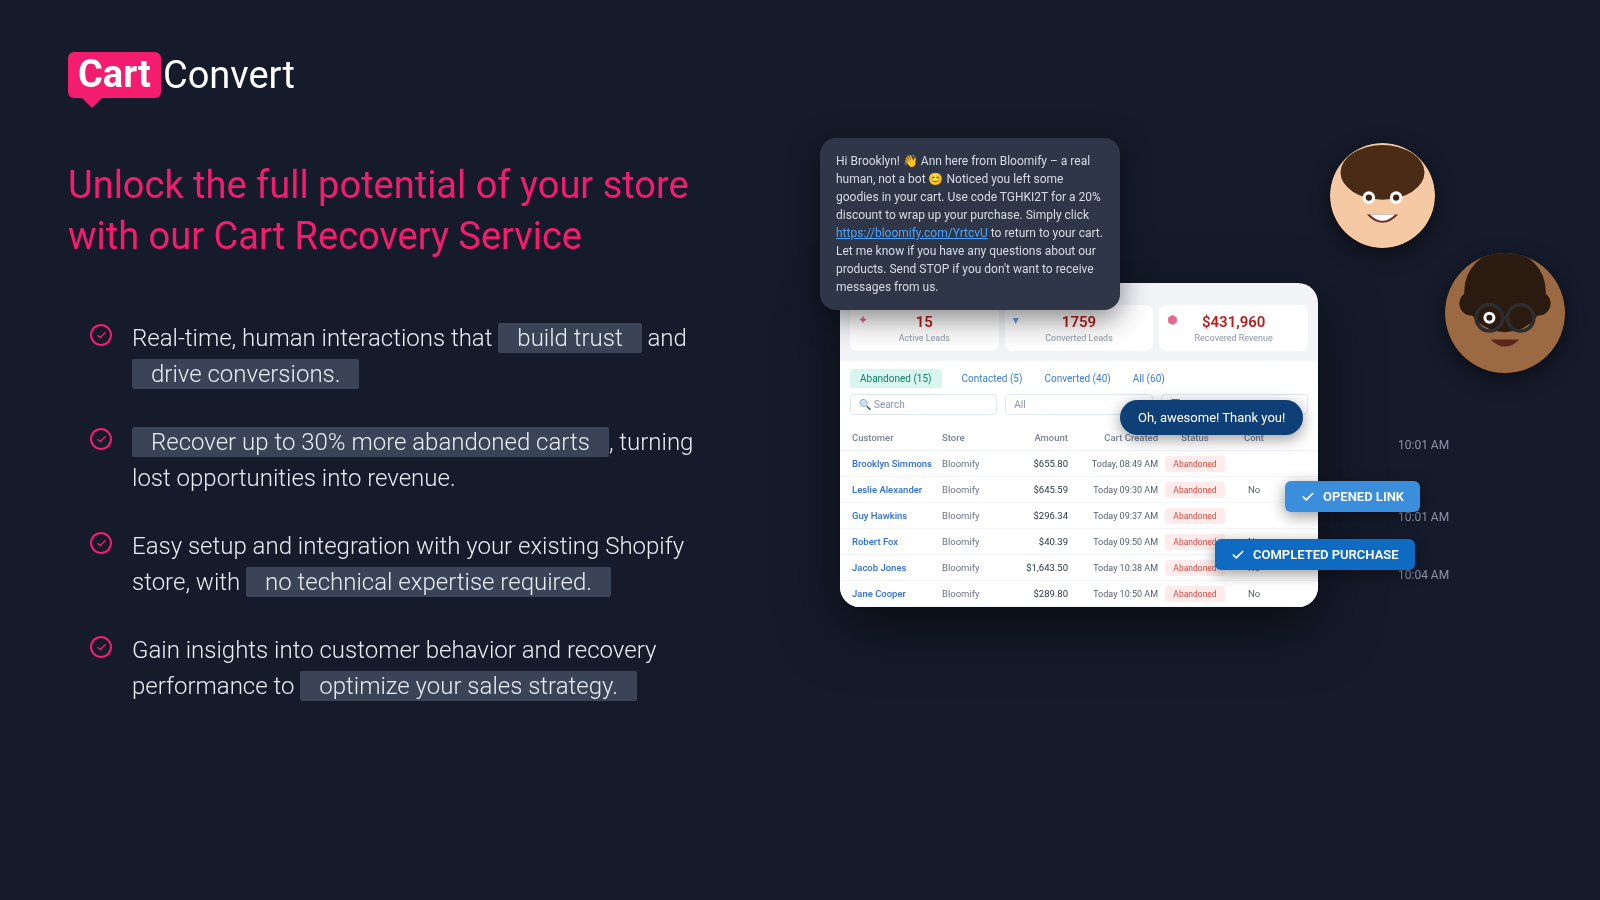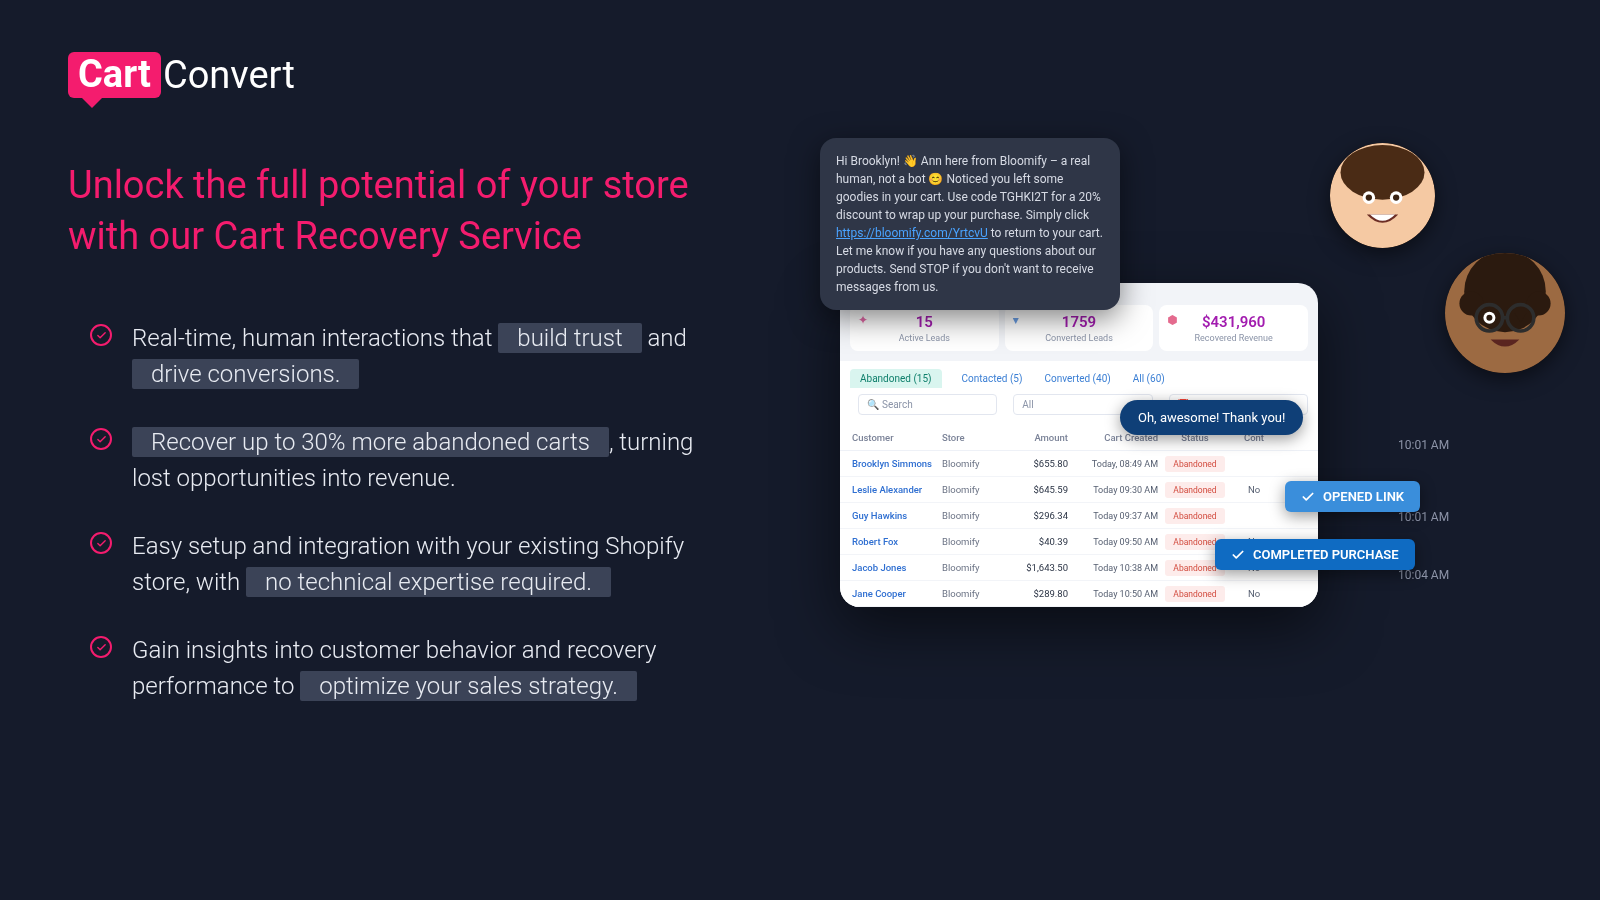--- a/index.html
+++ b/index.html
@@ -88,28 +88,28 @@
   
   .dash {
     position: absolute; left: 0px; top: 145px; width: 478px;
     background: #f2f4f8; border-radius: 20px;
     box-shadow: 0 20px 60px rgba(0,0,0,.55);
     overflow: hidden; z-index: 3; color:#2b3445; font-size: 11px;
   }
   .dash-time { text-align: center; font-size: 12px; color: #3b7fd4; padding: 6px 0 2px; font-weight:500; }
   .stat-row { display:flex; gap:6px; padding: 0 10px 10px; }
   .stat-card { flex:1; background:#fff; border-radius:8px; padding: 8px 6px; text-align:center; position:relative; }
-  .stat-card .num { font-size:15px; font-weight:600; color:#a21caf; }
+  .stat-card .num { font-size:15px; font-weight:600; color:#b91c1c; }
   .stat-card .lbl { font-size:9px; color:#8b94a8; margin-top:2px;}
   .stat-card .mini-icon { position:absolute; left:8px; top:8px; font-size:12px; }
   .tabs { background:#fff; padding: 8px 10px 0; display:flex; gap:18px; font-size:10px; }
   .tabs span { color:#3b7fd4; padding:4px 2px; cursor:pointer; }
   .tabs span.active { background:#d9f5ef; color:#0e7f6b; border-radius:4px 4px 0 0; padding:4px 10px; }
   .controls { background:#fff; padding:6px 10px 10px; display:flex; gap:8px; }
-  .controls .inp { flex:1; border:1px solid #e2e6ef; border-radius:4px; padding:4px 8px; font-size:10px; color:#8b94a8; background:#fff;margin-left:8px; }
+  .controls .inp { flex:1; border:1px solid #e2e6ef; border-radius:4px; padding:4px 8px; font-size:10px; color:#8b94a8; background:#fff; }
   .controls .sel { width:130px; }
   .controls .date { width:100px; display:flex; align-items:center; gap:4px; }
   .tbl { background:#fff; }
   .tbl .hrow, .tbl .drow {
     display:grid;
     grid-template-columns: 90px 56px 70px 90px 74px 44px;
     padding: 7px 12px; align-items:center; font-size:9.5px;
   }
   .tbl .hrow { color:#7b8398; font-weight:500; border-bottom:1px solid #eef1f7;}
   .tbl .drow { border-bottom:1px solid #f2f4f8; }

